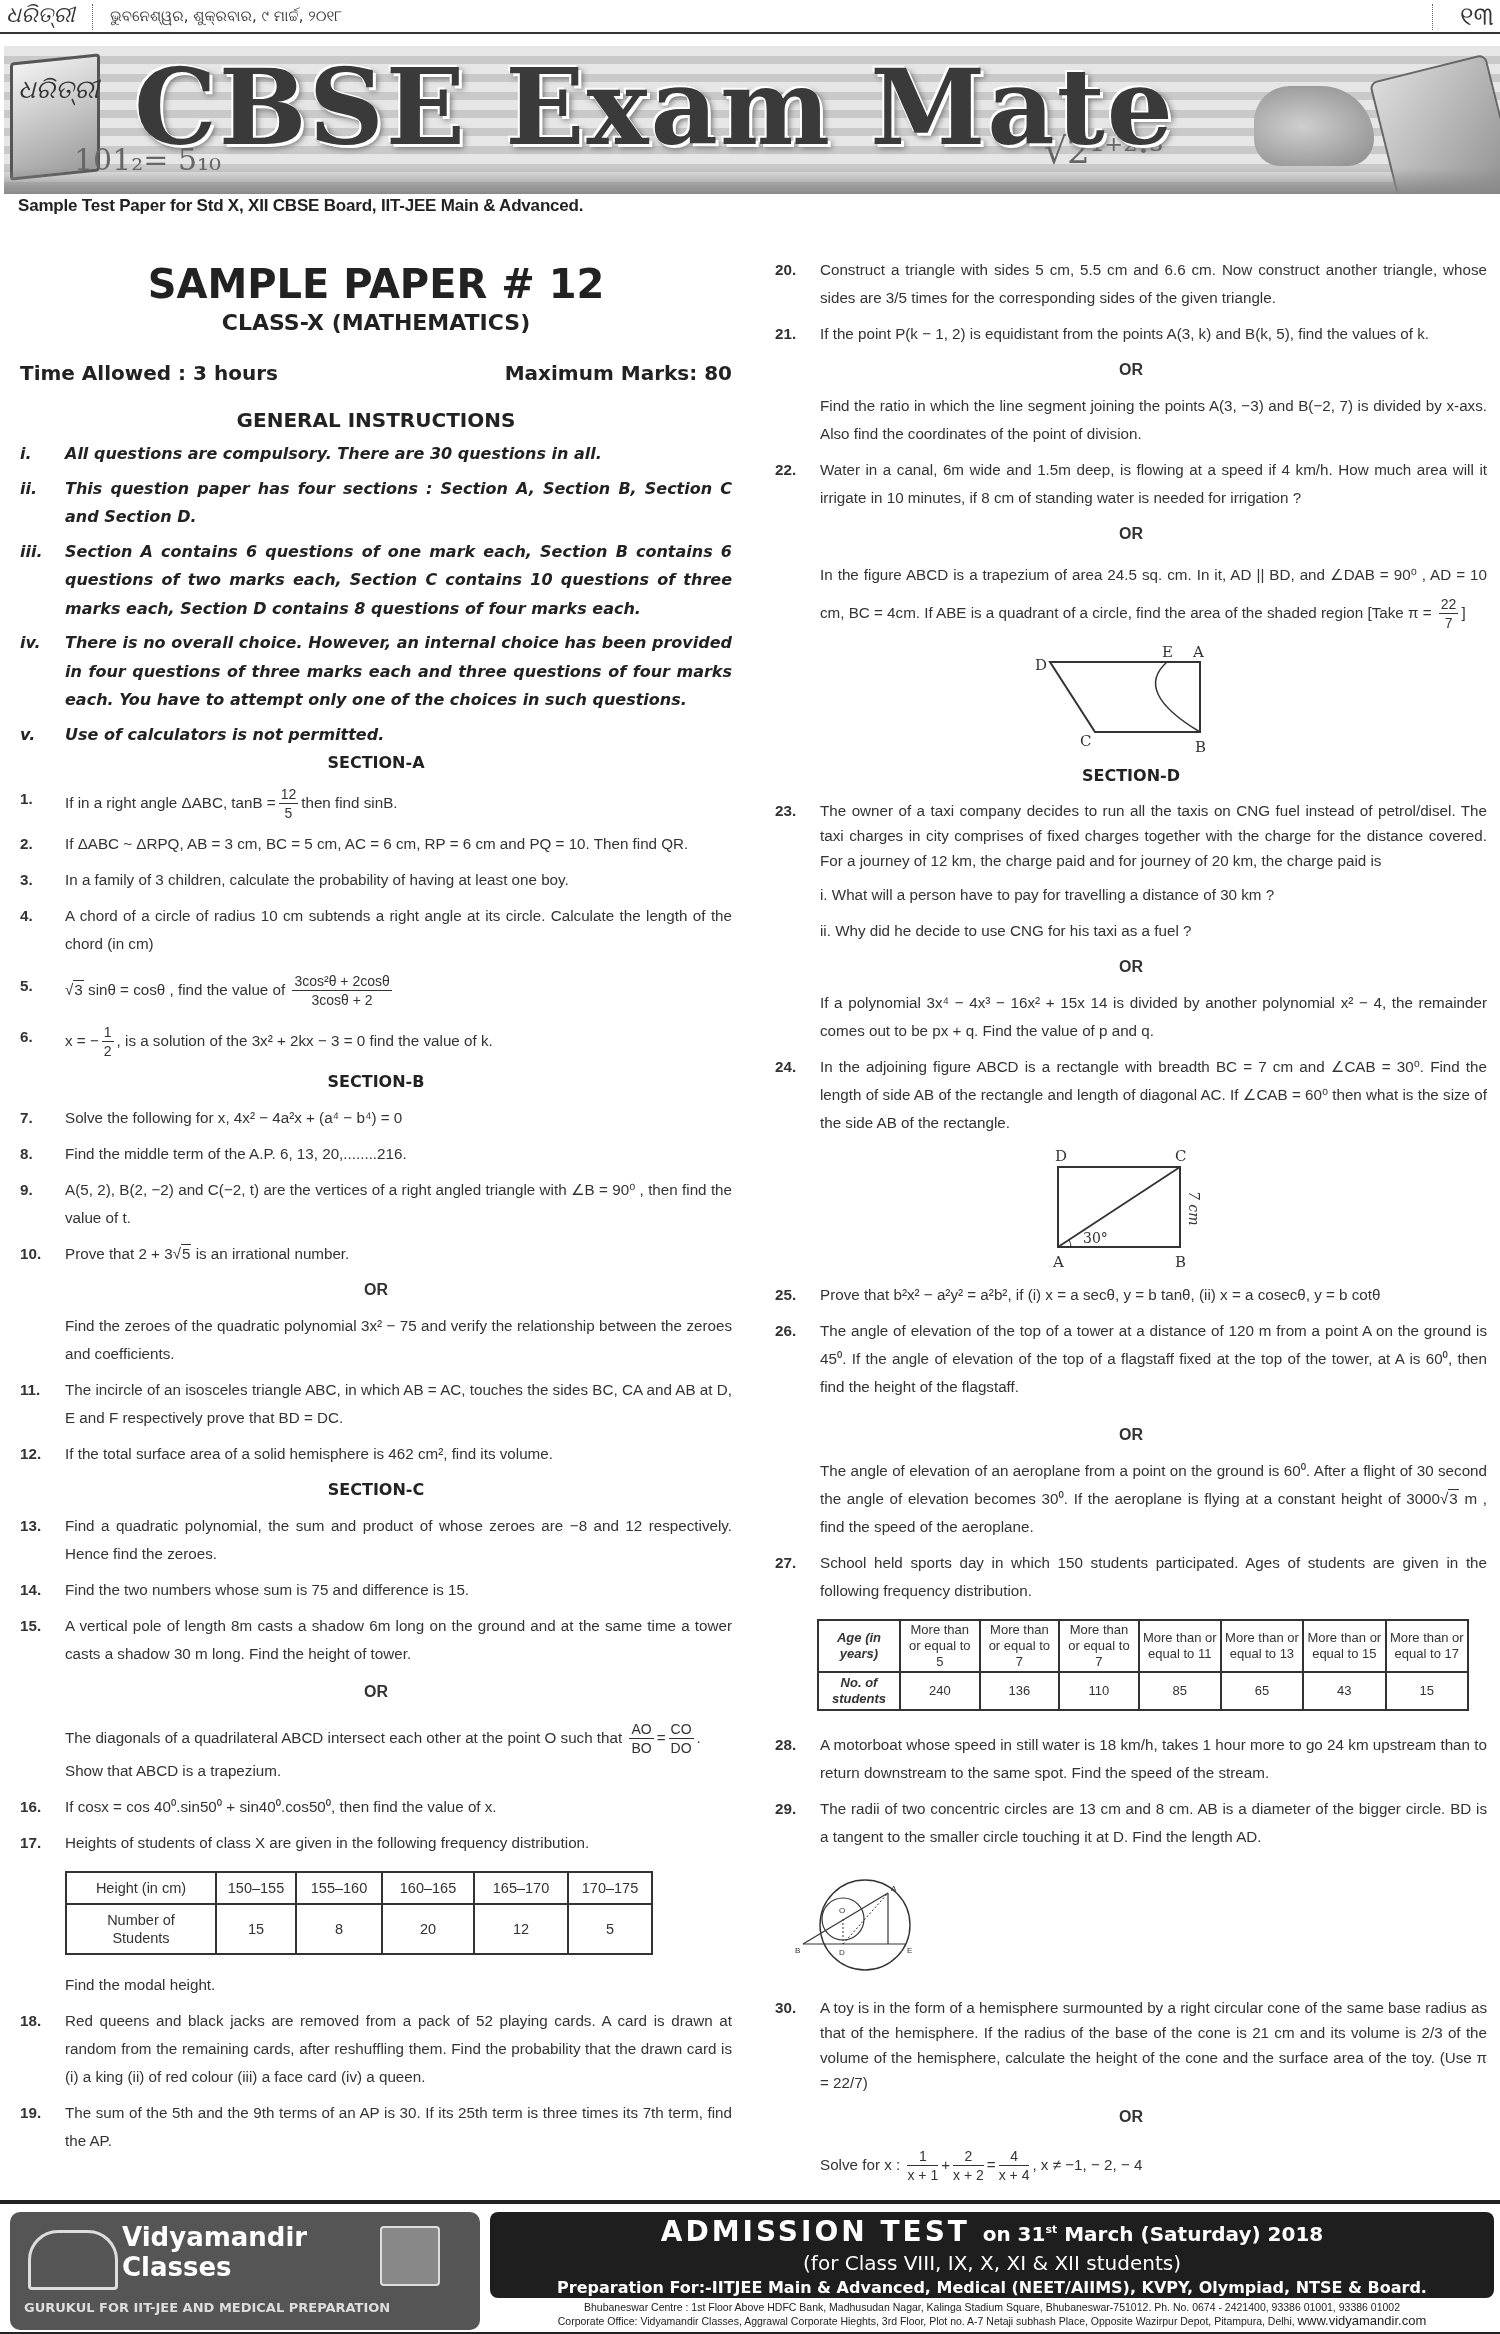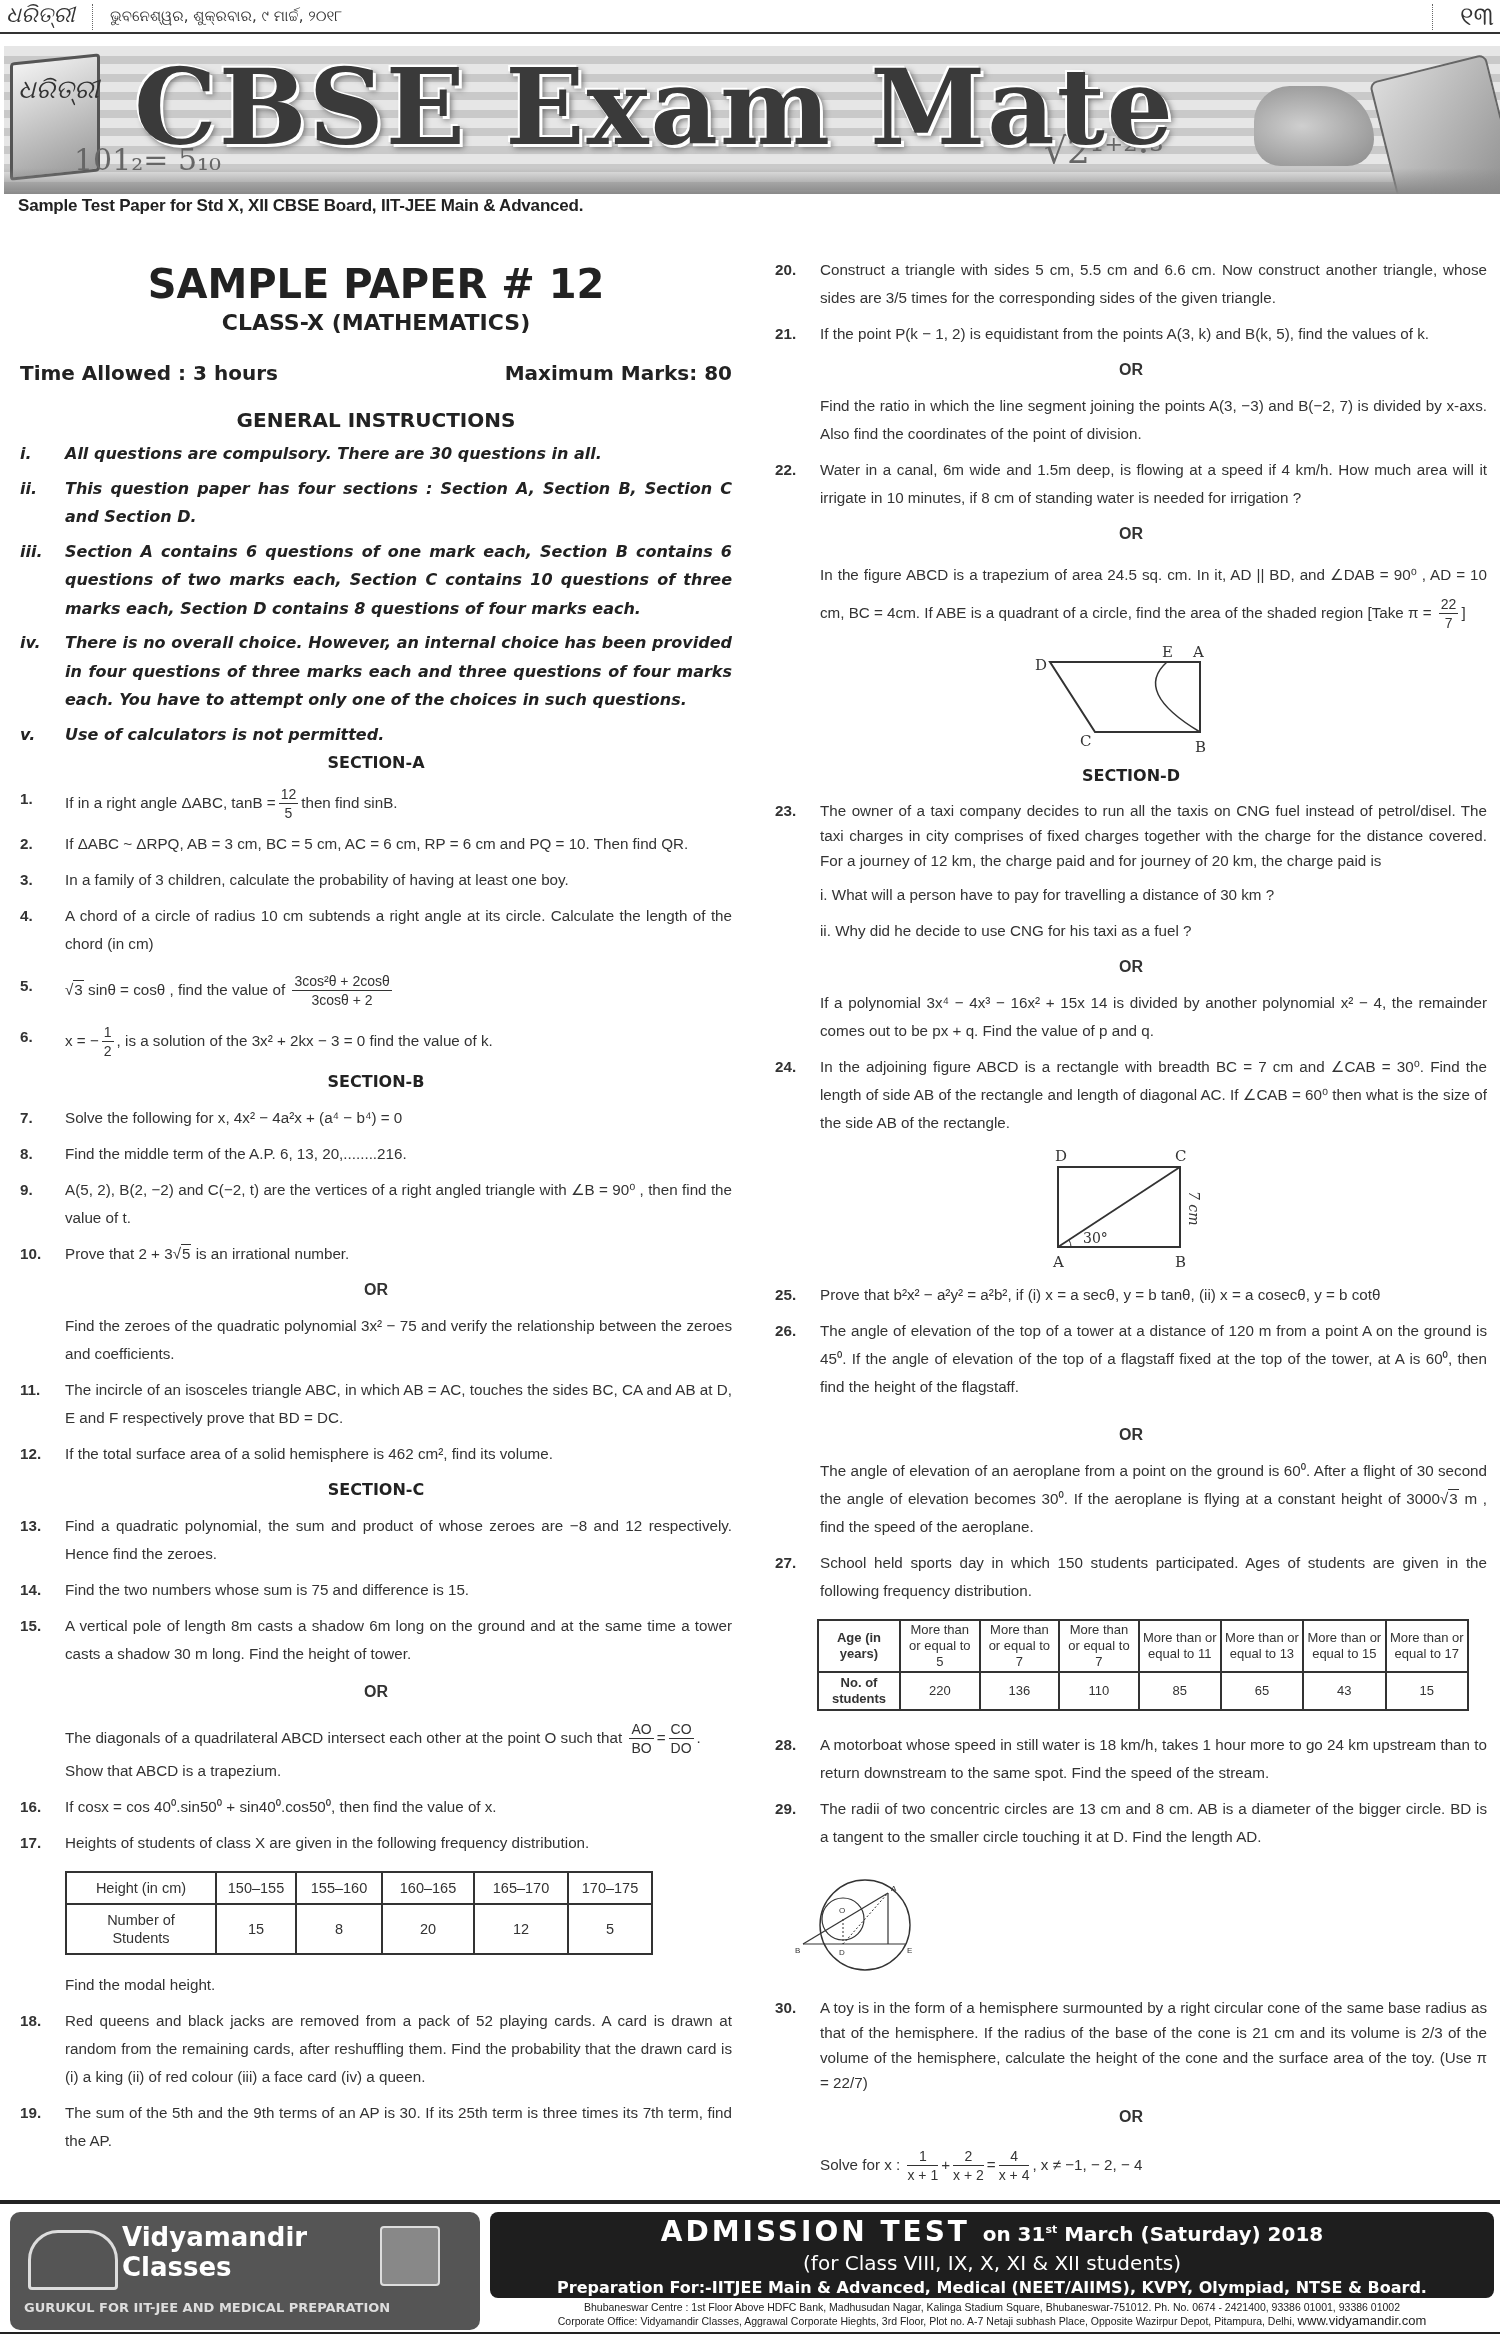--- a/index.html
+++ b/index.html
@@ -48,21 +48,21 @@
   .sub { margin-left: 45px; text-align: justify; margin-top: 8px; }
   .or { text-align: center; font-weight: bold; font-size: 16px; margin-top: 8px; }
   .frac { display: inline-flex; flex-direction: column; vertical-align: middle; text-align: center; line-height: 18px; margin: 0 3px; font-size: 14px; }
   .frac .num { border-bottom: 1px solid #333; padding: 0 2px; }
   .sq { display: inline-block; border-top: 1px solid #333; padding: 0 1px; line-height: 18px; }
 
   table.freq { border-collapse: collapse; margin: 14px 0 0 45px; font-size: 14.5px; }
   table.freq td { border: 2px solid #333; text-align: center; padding: 6px 10px; line-height: 18px; }
   table.age { border-collapse: collapse; margin: 14px 0 0 42px; font-size: 13px; width: 652px; }
   table.age td { border: 2px solid #333; text-align: center; padding: 1px 3px; line-height: 16px; }
-  table.age td.h { font-weight: bold; }
+  table.age td.h { font-weight: bold; font-style: italic; }
 
   .fig { position: relative; margin-top: 10px; }
 
   
   .footer { position: absolute; left: 0; top: 2200px; width: 1500px; height: 134px; border-top: 4px solid #222; border-bottom: 2px solid #222; background: #fff; }
   .vm-box { position: absolute; left: 10px; top: 8px; width: 470px; height: 118px; background: #555; border-radius: 10px; }
   .vm-book { position: absolute; left: 18px; top: 18px; width: 90px; height: 60px; border: 3px solid #ddd; border-radius: 30px 30px 4px 4px; }
   .vm-name { position: absolute; left: 112px; top: 10px; font-family: "DejaVu Sans", sans-serif; font-weight: bold; font-size: 26px; color: #fff; line-height: 30px; }
   .vm-tag { position: absolute; left: 14px; top: 88px; font-family: "DejaVu Sans", sans-serif; font-weight: bold; font-size: 13px; color: #ddd; }
   .vm-desk { position: absolute; left: 370px; top: 14px; width: 60px; height: 60px; border: 2px solid #ddd; background: #888; border-radius: 4px; }
@@ -337,21 +337,21 @@
       <td>More than or equal to 5</td>
       <td>More than or equal to 7</td>
       <td>More than or equal to 7</td>
       <td>More than or equal to 11</td>
       <td>More than or equal to 13</td>
       <td>More than or equal to 15</td>
       <td>More than or equal to 17</td>
     </tr>
     <tr style="height:38px">
       <td class="h">No. of students</td>
-      <td>220</td>
+      <td>240</td>
       <td>136</td>
       <td>110</td>
       <td>85</td>
       <td>65</td>
       <td>43</td>
       <td>15</td>
     </tr>
   </tbody>
     </table>
   <div class="q" style="margin-top:20px">

